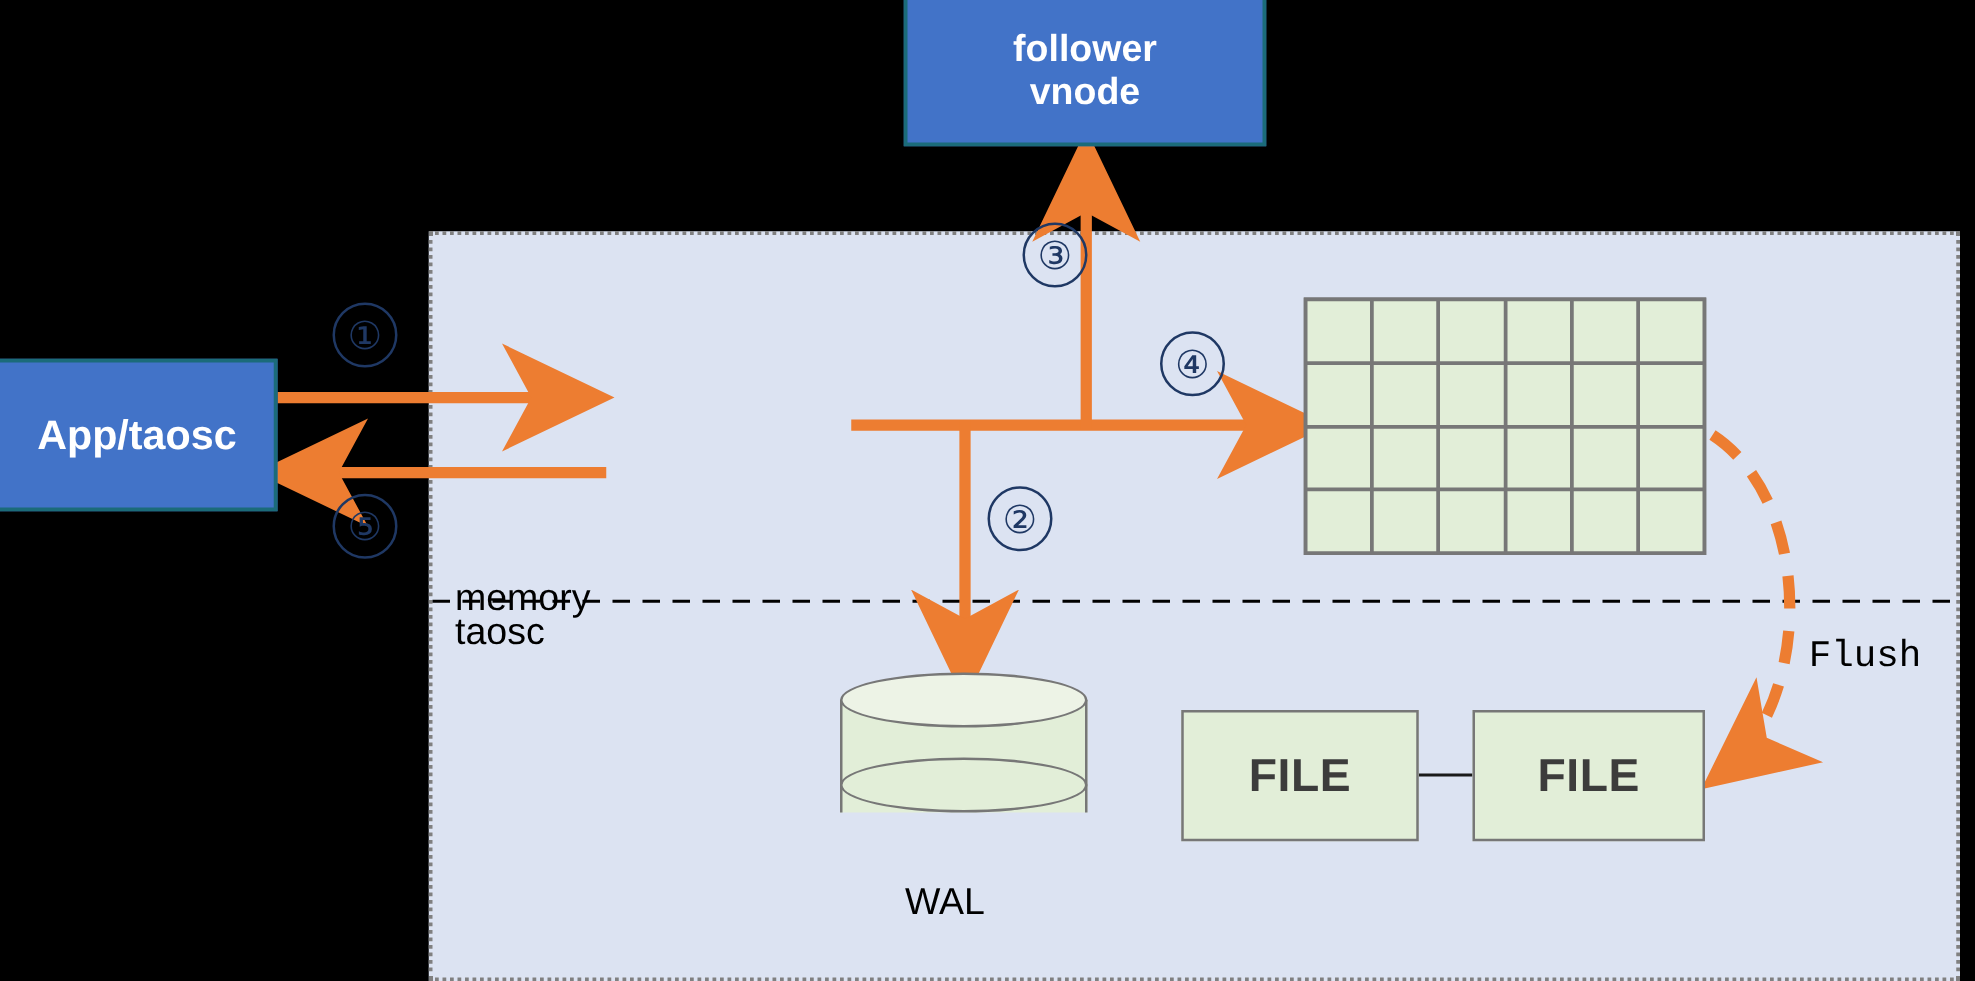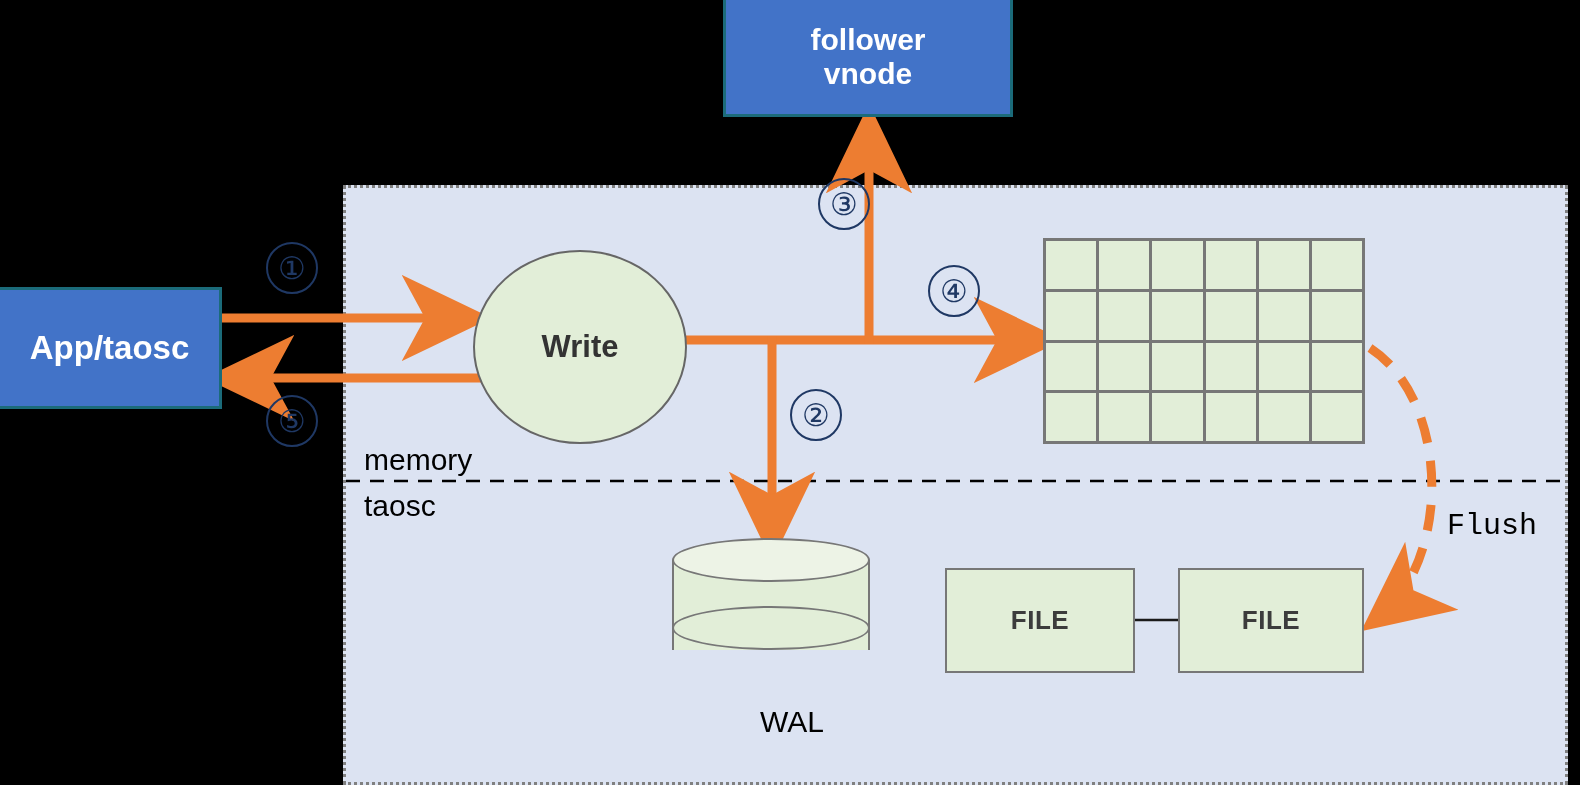--- a/index.html
+++ b/index.html
@@ -21,37 +21,37 @@
            display:flex;align-items:center;justify-content:center;
            color:#333;font-size:31px;font-weight:bold;}
 
   .grid{position:absolute;left:1043px;top:238px;width:322px;height:206px;
         display:grid;grid-template-columns:repeat(6,1fr);grid-template-rows:repeat(4,1fr);
         background:#777;gap:3px;border:3px solid #777;box-sizing:border-box;}
   .grid .cell{background:#e2eed8;}
 
   .filebox{position:absolute;background:#e2eed8;border:2px solid #777;
            box-sizing:border-box;display:flex;align-items:center;justify-content:center;
-           color:#3c3c3c;font-size:26px;font-weight:bold;letter-spacing:.5px;}
+           color:#3c3c3c;font-size:37px;font-weight:bold;letter-spacing:.5px;}
   #file-1{left:945px;top:568px;width:190px;height:105px;}
   #file-2{left:1178px;top:568px;width:186px;height:105px;}
 
   .cyl{position:absolute;left:672px;top:538px;width:198px;height:134px;}
   .cyl .body{position:absolute;left:0;top:22px;width:100%;height:90px;
              background:#e2eed8;border-left:2px solid #777;border-right:2px solid #777;
              box-sizing:border-box;}
   .cyl .bot{position:absolute;left:0;top:68px;width:100%;height:44px;
             background:#e2eed8;border:2px solid #777;border-radius:50%;box-sizing:border-box;}
   .cyl .top{position:absolute;left:0;top:0;width:100%;height:44px;
             background:#edf3e6;border:2px solid #777;border-radius:50%;box-sizing:border-box;}
 
   .lbl{position:absolute;color:#000;font-size:30px;white-space:nowrap;}
-  #lbl-memory{left:364px;top:443px;}
+  #lbl-memory{left:364px;top:462px;}
   #lbl-disk{left:364px;top:489px;}
-  #lbl-wal{left:760px;top:705px;}
+  #lbl-wal{left:724px;top:705px;}
   #lbl-flush{left:1447px;top:509px;font-family:Liberation Mono, monospace;}
   #lbl-leader{left:1327px;top:705px;}
 
   .step{position:absolute;width:48px;height:48px;border:2.5px solid #1f3864;
         border-radius:50%;color:#1f3864;font-size:31px;
         display:flex;align-items:center;justify-content:center;background:transparent;}
   #step-1{left:266px;top:242px;}
   #step-5{left:266px;top:395px;}
   #step-3{left:818px;top:178px;}
   #step-2{left:790px;top:389px;}
@@ -87,21 +87,20 @@
 
     <path d="M1370,348 C1450,400 1452,560 1378,618" fill="none" stroke="#ed7d31" stroke-width="9" stroke-dasharray="26 18" marker-end="url(#ah)"></path>
 
     <line x1="1135" y1="620" x2="1178" y2="620" stroke="#1a1a1a" stroke-width="2.5"></line>
   </svg>
 
   <div class="bluebox" id="app-taosc">App/taosc</div>
 
   <div class="bluebox" id="follower-vnode">follower<br>vnode</div>
 
-  <div class="ellipse">Write</div>
 
   <div class="grid" id="memtable">
   <div class="cell"></div>
       <div class="cell"></div>
       <div class="cell"></div>
       <div class="cell"></div>
       <div class="cell"></div>
       <div class="cell"></div>
       <div class="cell"></div>
       <div class="cell"></div>

